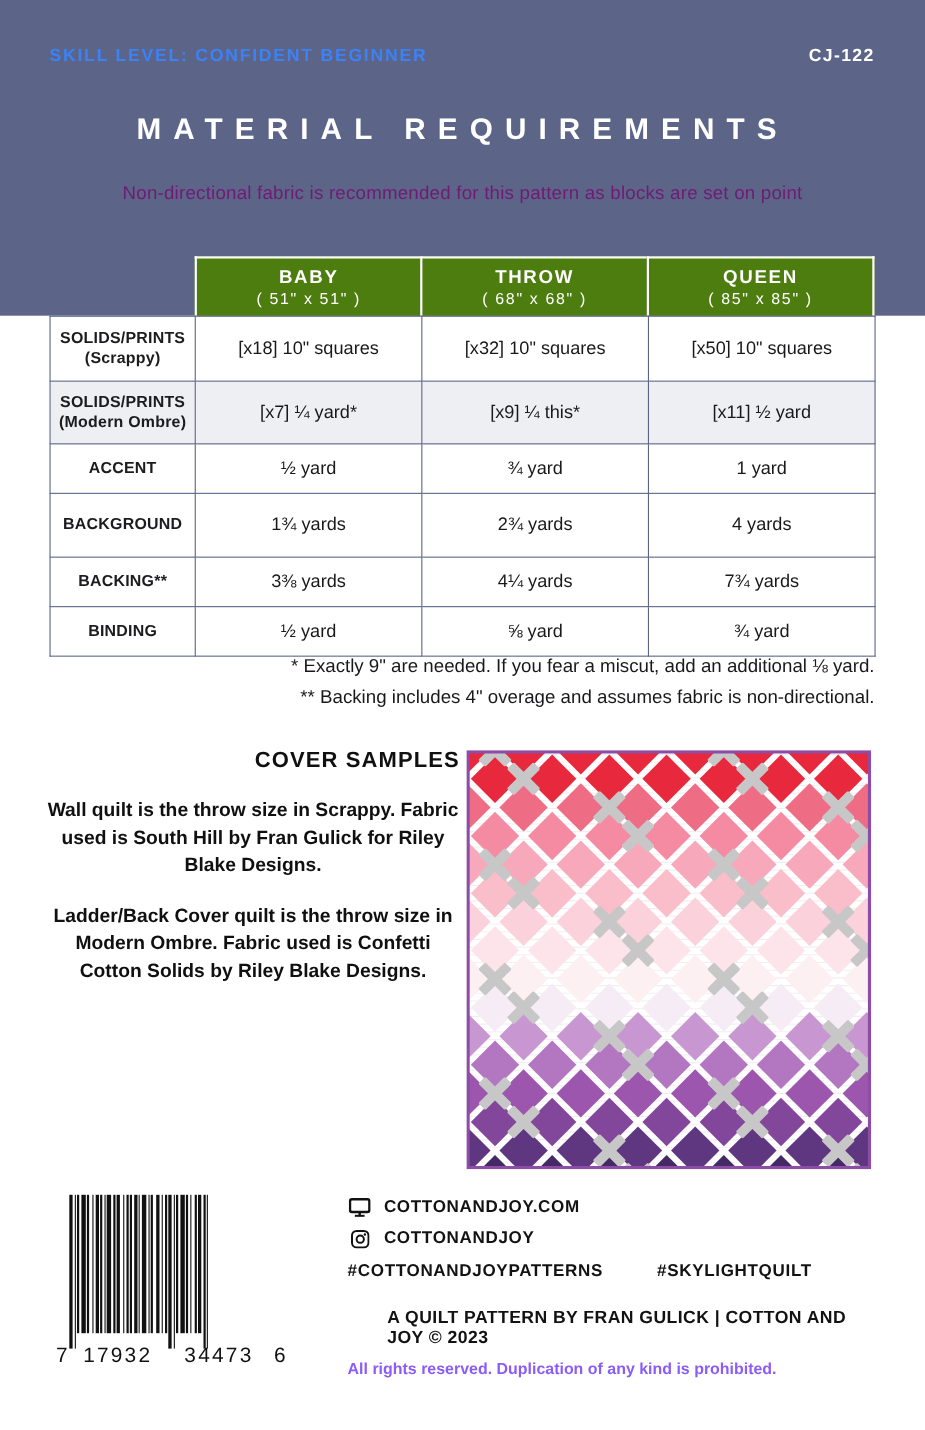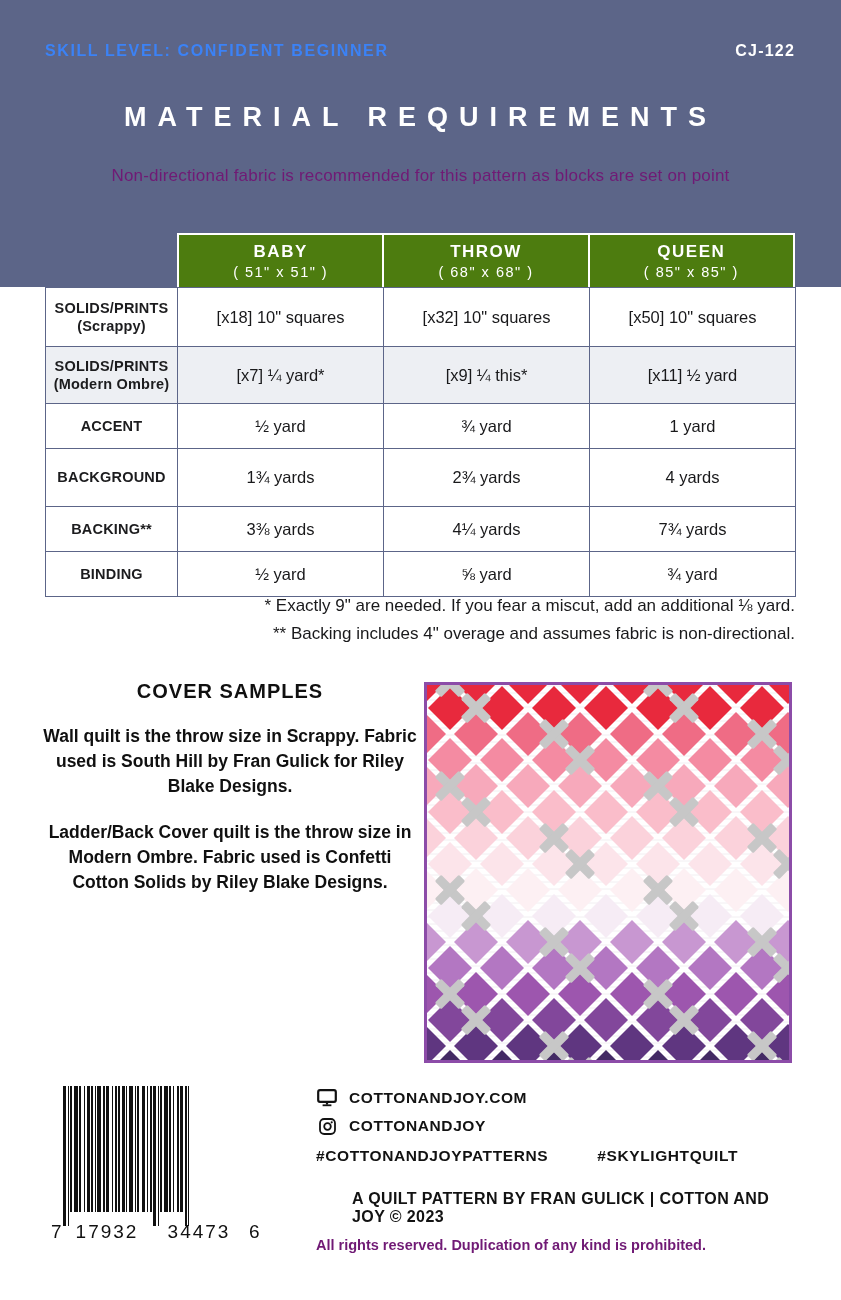--- a/index.html
+++ b/index.html
@@ -24,33 +24,33 @@
   table.mat{position:absolute;left:45px;top:287px;width:750px;border-collapse:collapse;table-layout:fixed;}
   table.mat td{border:1.5px solid #5c6588;text-align:center;vertical-align:middle;background:#ffffff;padding:0;}
   table.mat tr.shaded td{background:#edeff3;}
   td.rowlabel{font-size:14.5px;font-weight:700;letter-spacing:.2px;line-height:1.25;}
   td.val{font-size:16.5px;font-weight:400;color:#19191b;}
   
   .footnotes{position:absolute;left:195px;top:592px;width:600px;text-align:right;
              font-size:17px;font-weight:400;color:#19191b;line-height:28px;}
   
   .cover{position:absolute;left:42px;top:680px;width:376px;text-align:center;}
-  .cover h3{margin:0;font-size:20px;font-weight:700;letter-spacing:1px;color:#101010;}
+  .cover h3{margin:0;font-size:20px;font-weight:700;letter-spacing:1px;color:#101010;text-align:right;}
   .cover p{margin:21px 0 0 0;font-size:17.5px;font-weight:700;line-height:25px;color:#101010;}
   
   .quilt{position:absolute;left:424px;top:682px;width:368px;height:381px;}
   
   .barcode{position:absolute;left:49px;top:1086px;width:212px;height:158px;}
   
   .footer{position:absolute;left:316px;top:1084px;width:490px;}
   .frow{display:flex;align-items:center;gap:11px;height:28px;}
   .ftext{font-size:15.5px;font-weight:700;letter-spacing:.6px;color:#121212;}
   .hashtags{display:flex;justify-content:space-between;width:422px;margin-top:7px;}
   .credit{margin-top:25px;font-size:16px;font-weight:700;letter-spacing:.4px;color:#121212;margin-left:36px;}
-  .rights{margin-top:11px;font-size:14.5px;font-weight:700;color:#701a75;}
+  .rights{margin-top:11px;font-size:14.5px;font-weight:700;color:#8b5cf6;}
   .iconwrap{width:22px;display:flex;justify-content:center;}
 </style>
 </head>
 <body>
 
 <div class="page">
 
   <div class="band"></div>
   <div class="skill">SKILL LEVEL: CONFIDENT BEGINNER</div>
   <div class="code">CJ-122</div>

